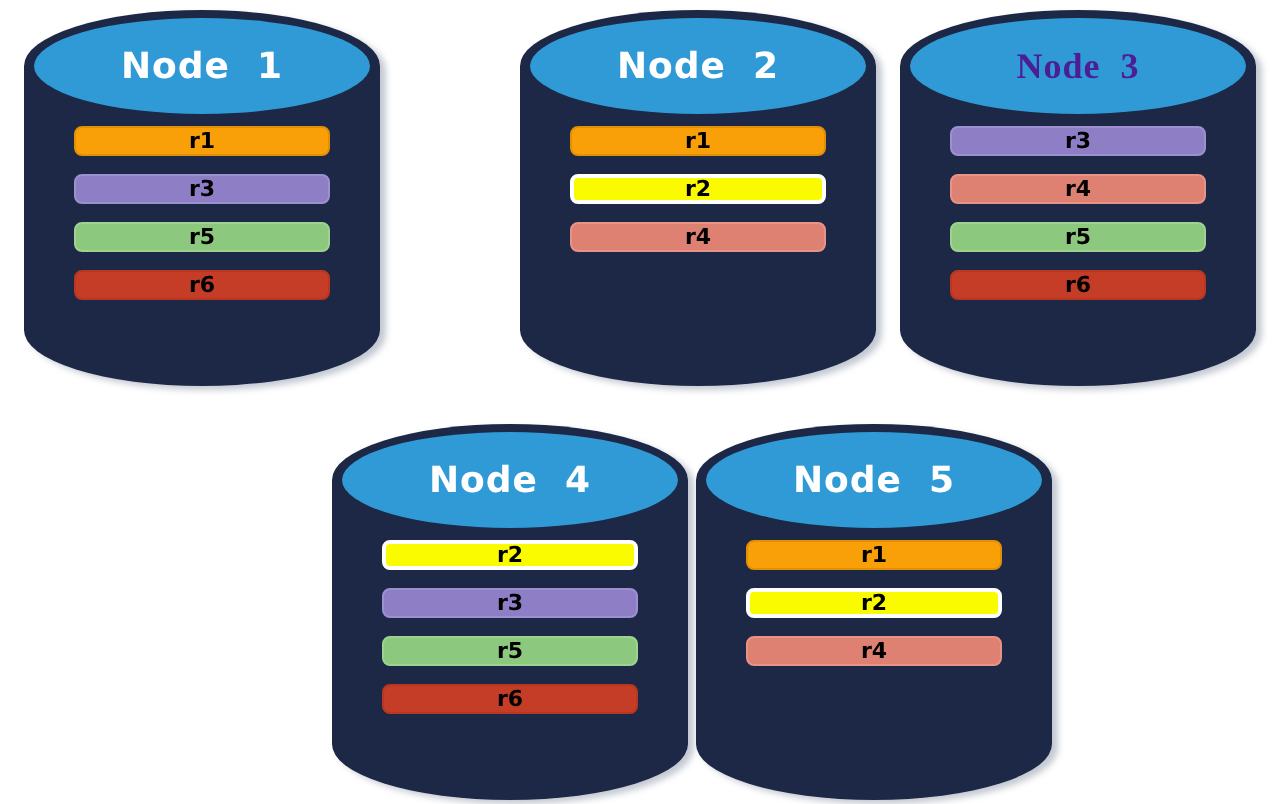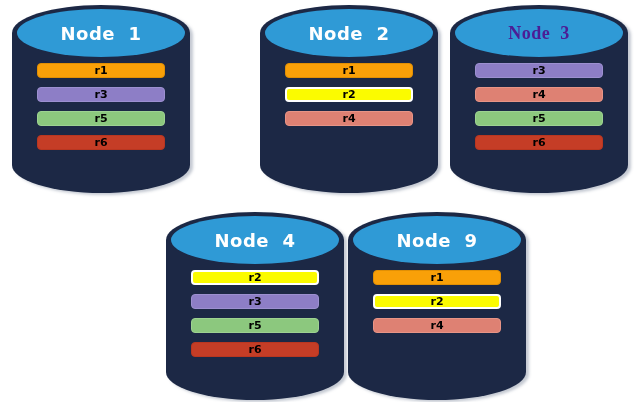--- a/index.html
+++ b/index.html
@@ -115,21 +115,21 @@
       <div class="bars">
         <div class="bar" style="background: rgb(251, 251, 0); border: 2px solid rgb(255, 255, 255); color: rgb(0, 0, 0);">r2</div>
         <div class="bar" style="background: rgb(141, 126, 198); border: 1px solid rgb(156, 144, 208); color: rgb(0, 0, 0);">r3</div>
         <div class="bar" style="background: rgb(140, 200, 126); border: 1px solid rgb(157, 210, 145); color: rgb(0, 0, 0);">r5</div>
         <div class="bar" style="background: rgb(197, 61, 38); border: 1px solid rgb(185, 54, 32); color: rgb(0, 0, 0);">r6</div>
       </div>
     </div>
     <div class="cyl pos-5">
       <div class="cyl-body" style="background: rgb(28, 40, 69);"></div>
       <div class="cyl-top" style="background: rgb(47, 154, 214);">
-        <span class="cyl-label" style="color: rgb(255, 255, 255);">Node  9</span>
+        <span class="cyl-label" style="color: rgb(255, 255, 255);">Node  5</span>
       </div>
       <div class="bars">
         <div class="bar" style="background: rgb(249, 160, 8); border: 1px solid rgb(225, 143, 4); color: rgb(0, 0, 0);">r1</div>
         <div class="bar" style="background: rgb(251, 251, 0); border: 2px solid rgb(255, 255, 255); color: rgb(0, 0, 0);">r2</div>
         <div class="bar" style="background: rgb(222, 129, 115); border: 1px solid rgb(231, 148, 134); color: rgb(0, 0, 0);">r4</div>
       </div>
     </div>
   </div>
 
 </body></html>

